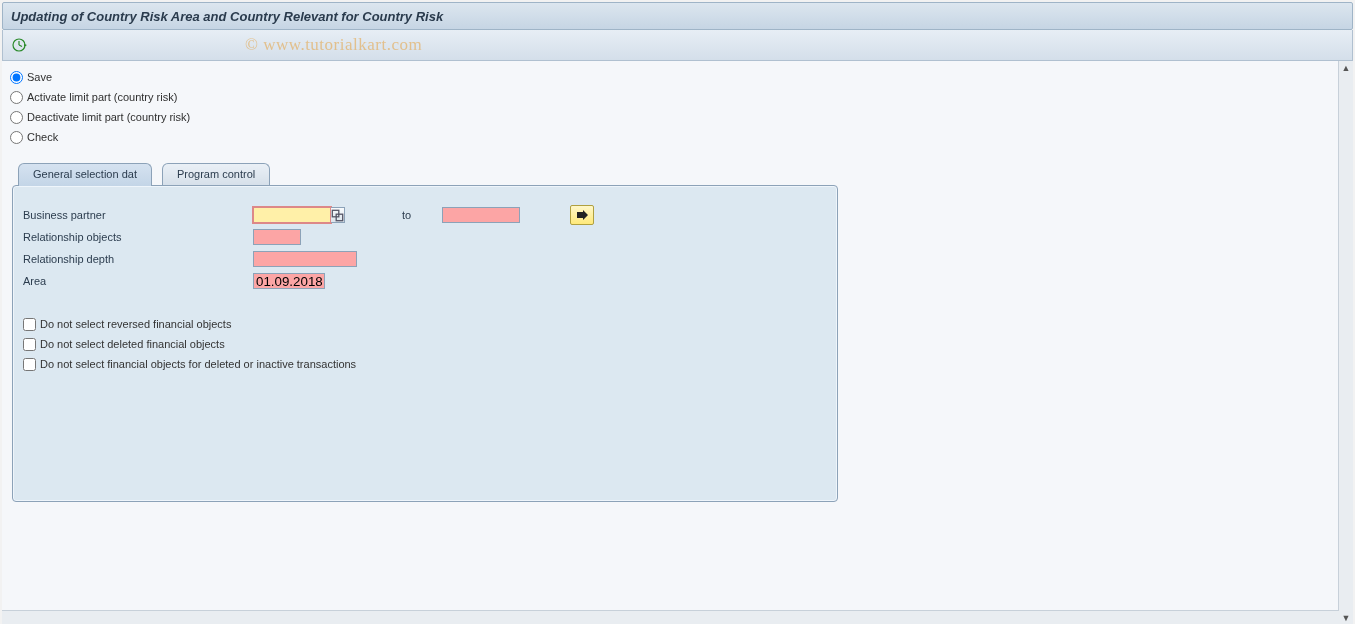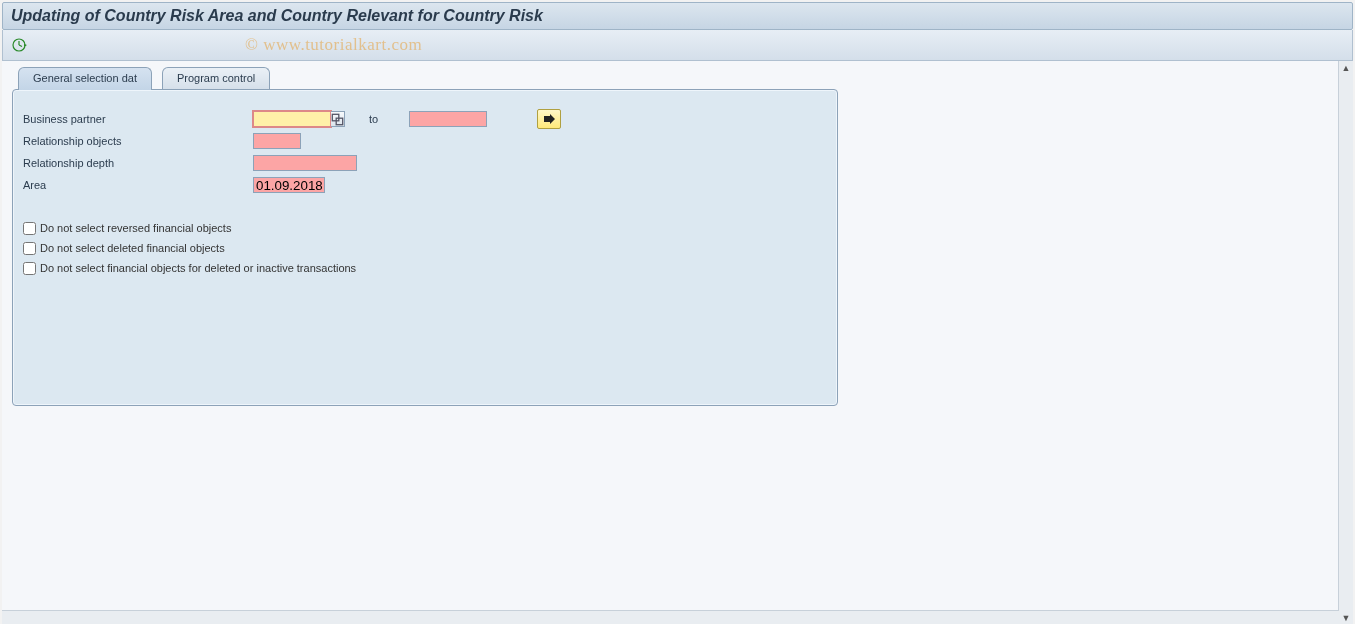--- a/index.html
+++ b/index.html
@@ -19,21 +19,21 @@
     border-radius: 2px;
     margin: 2px 2px 0 2px;
     height: 26px;
     display: flex;
     align-items: center;
     padding: 0 8px;
   }
   .header-title {
     font-style: italic;
     font-weight: bold;
-    font-size: 16px;
+    font-size: 13px;
     color: #2a3b4d;
   }
   .toolbar {
     background: linear-gradient(#e7eef5, #d4dfea);
     border: 1px solid #b0c0d0;
     border-top: none;
     margin: 0 2px;
     height: 30px;
     display: flex;
     align-items: center;
@@ -183,21 +183,21 @@
     border-left: none;
     background: linear-gradient(#f8fafc,#dbe4ec);
     display: flex;
     align-items: center;
     justify-content: center;
     cursor: pointer;
     box-sizing: border-box;
   }
   .to-label {
     width: 40px;
-    margin-left: 24px;
+    margin-left: 57px;
     color: #2b3c4e;
   }
   .multi-btn {
     width: 22px;
     height: 18px;
     margin-left: 50px;
     border: 1px solid #b0a040;
     background: linear-gradient(#fff7c8,#ffe97a);
     border-radius: 2px;
     display: flex;
@@ -229,20 +229,38 @@
       <line x1="8" y1="8" x2="11" y2="9.5" stroke="#2a8a2a" stroke-width="1.2"></line>
       <polygon points="13,7 16,8 13,10" fill="#2a8a2a"></polygon>
     </svg>
   </div>
   <div class="watermark">© www.tutorialkart.com</div>
 </div>
 
 <div class="content-wrap">
   <div class="body-area">
 
+    <div class="radio-group">
+      <div class="radio-row">
+        <input type="radio" name="act" checked="" style="">
+        <label>Save</label>
+      </div>
+      <div class="radio-row">
+        <input type="radio" name="act" style="">
+        <label>Activate limit part (country risk)</label>
+      </div>
+      <div class="radio-row">
+        <input type="radio" name="act" style="">
+        <label>Deactivate limit part (country risk)</label>
+      </div>
+      <div class="radio-row">
+        <input type="radio" name="act" style="">
+        <label>Check</label>
+      </div>
+    </div>
 
     <div class="tabs-outer">
       <div class="tab-strip">
         <div class="tab active">
           <span>General selection dat</span>
         </div>
         <div class="tab">
           <span>Program control</span>
         </div>
       </div>

